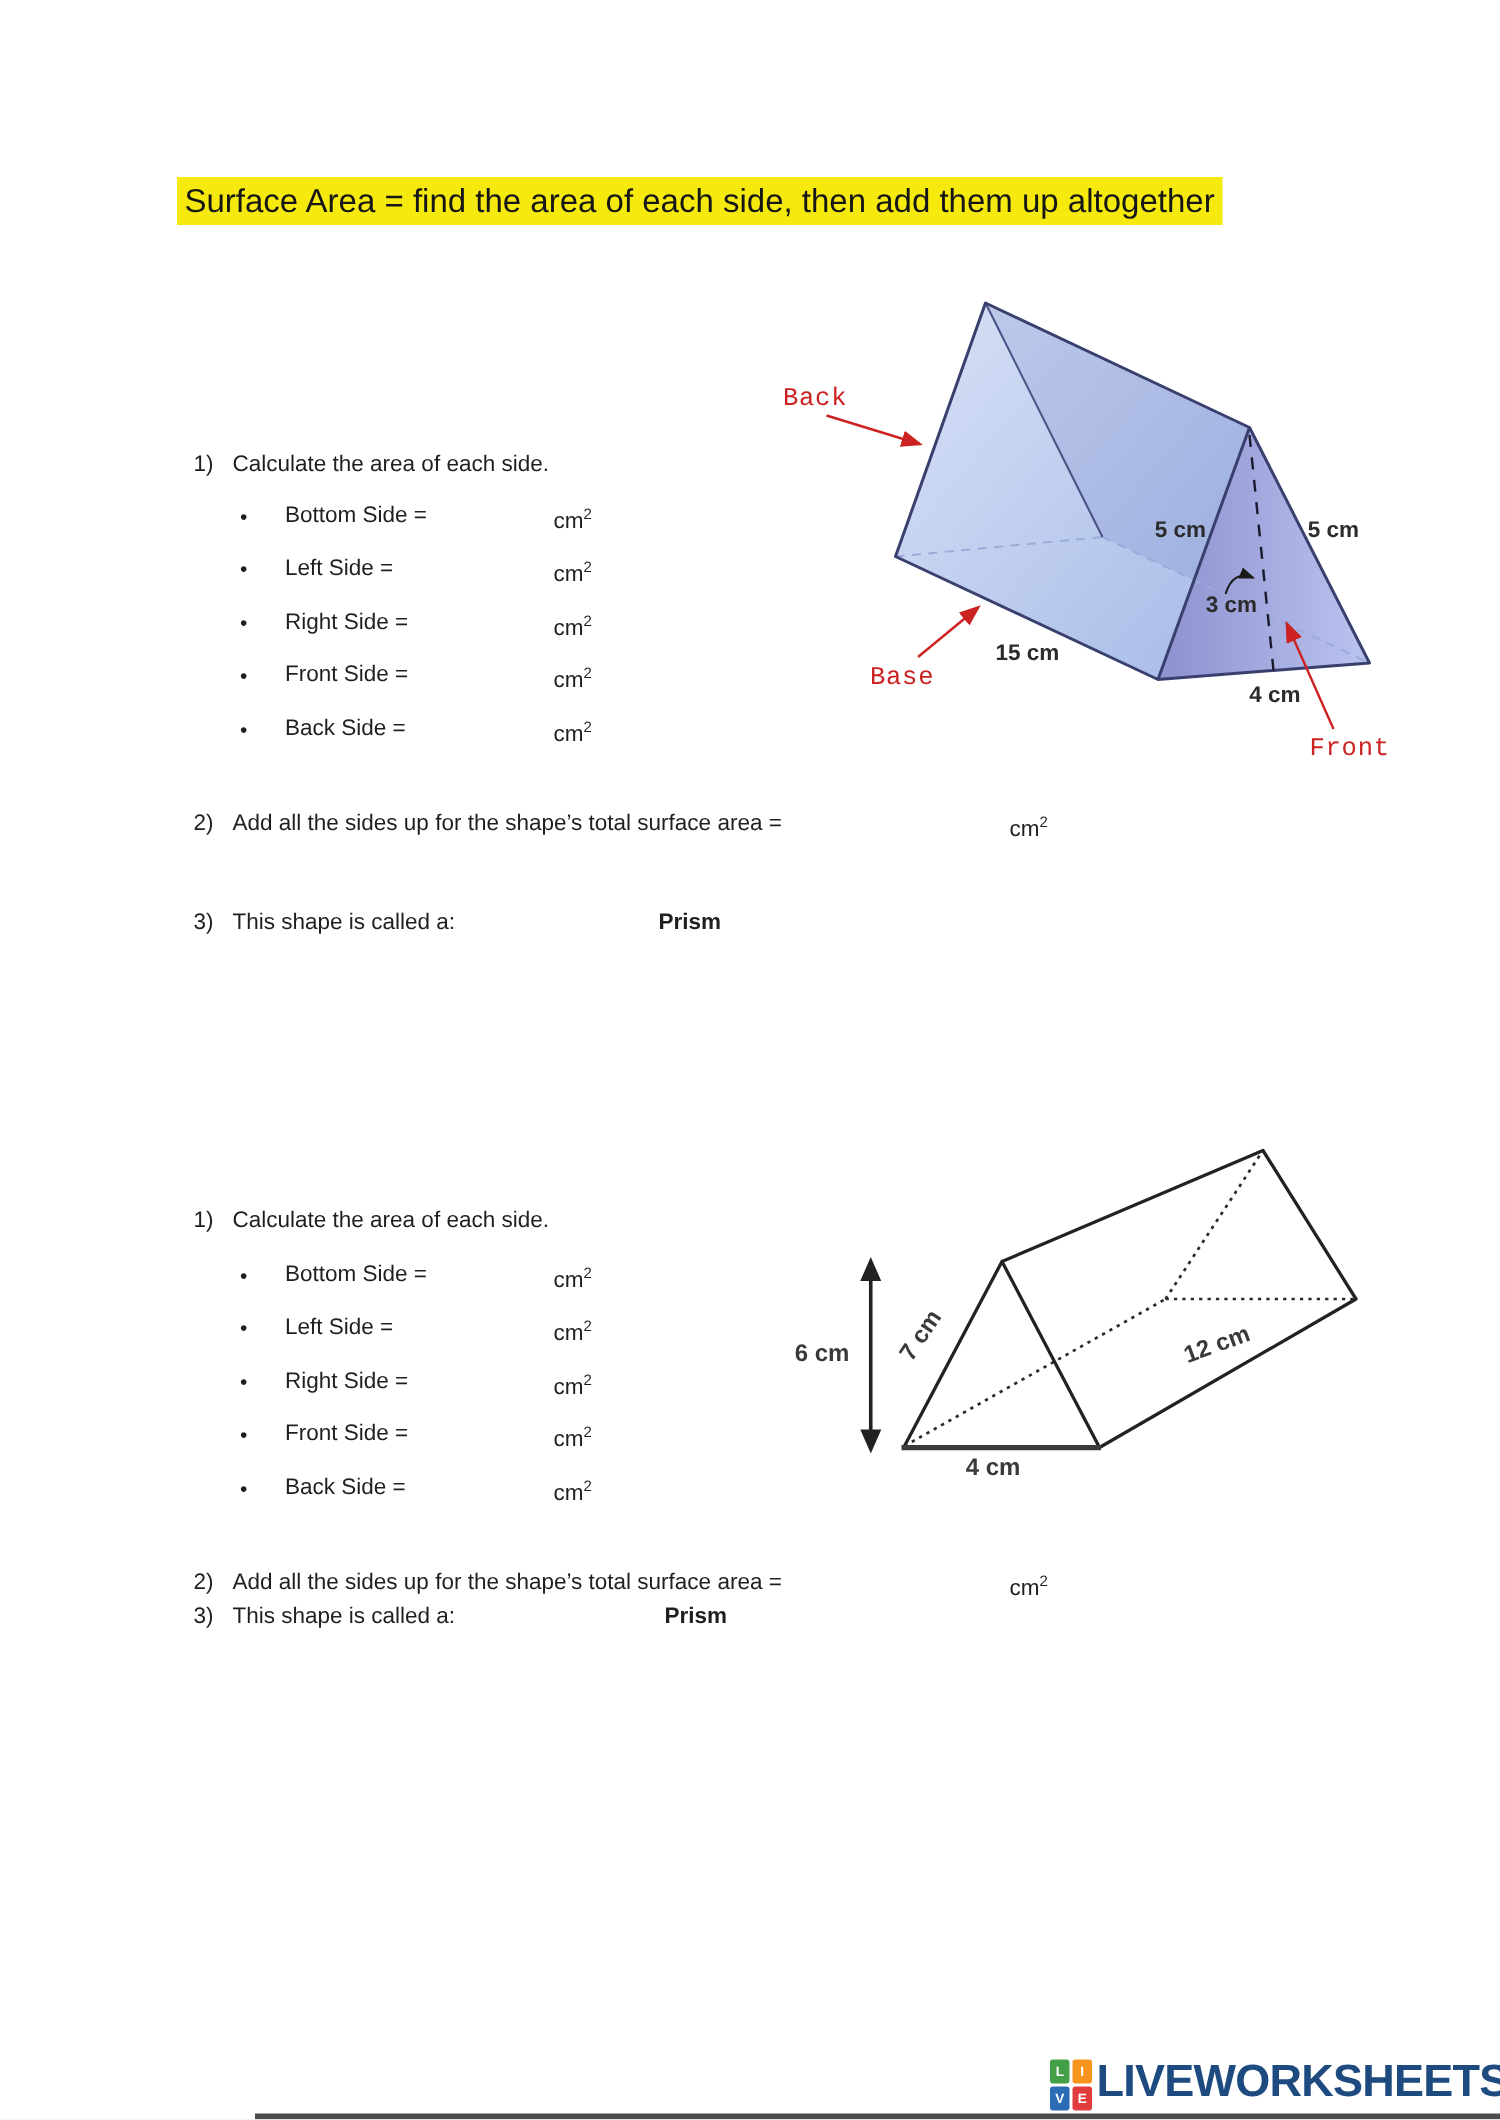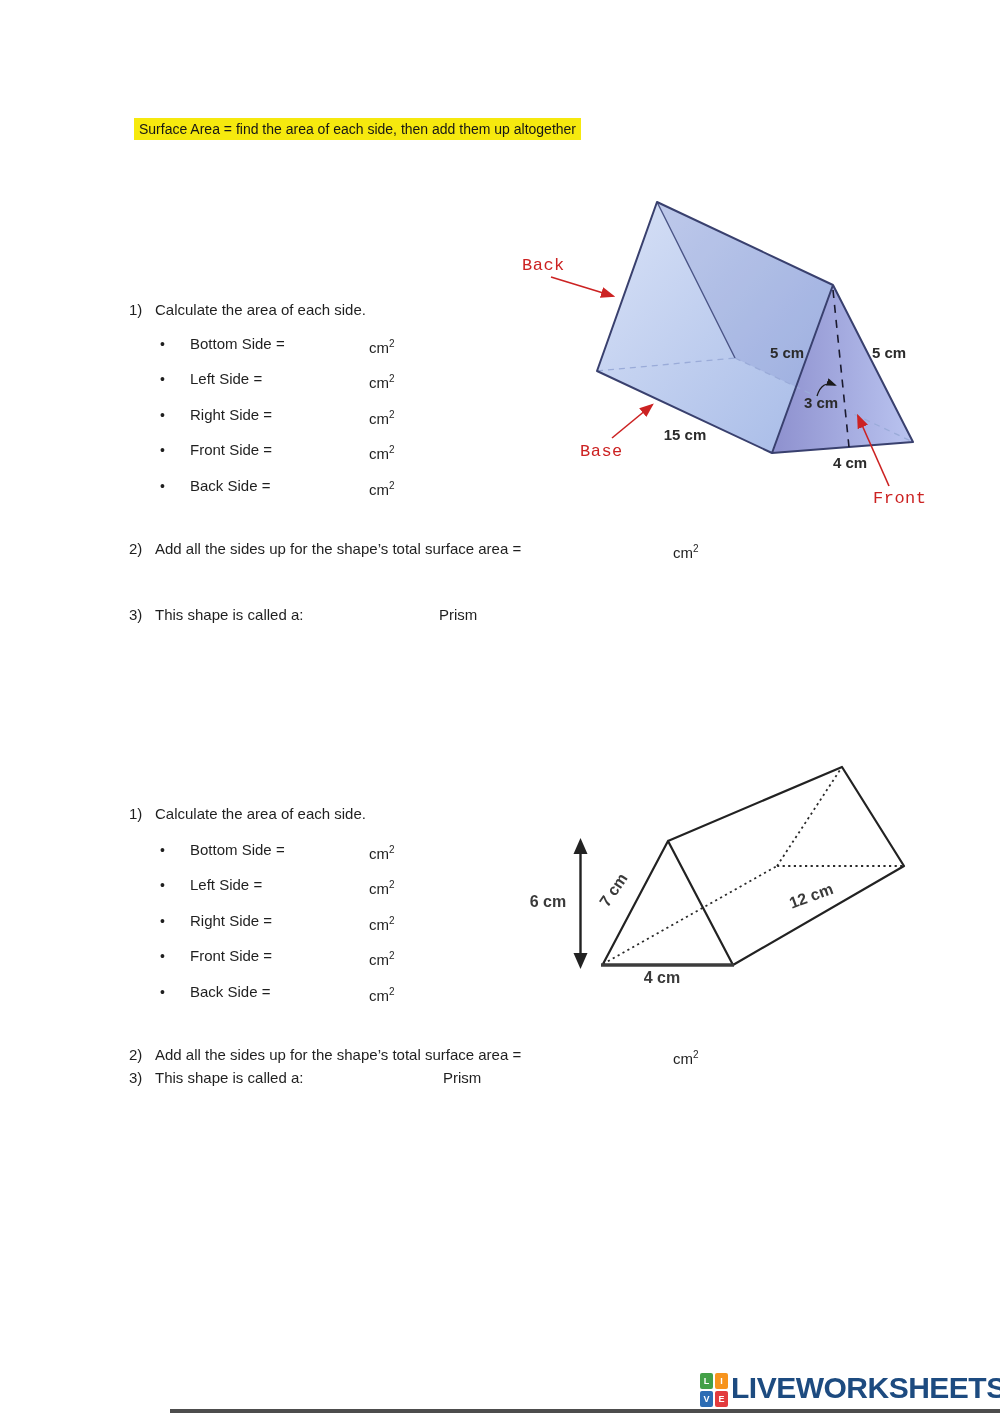--- a/index.html
+++ b/index.html
@@ -4,32 +4,32 @@
 <style>
   * { box-sizing: border-box; margin: 0; padding: 0; }
   body { background: #e8e8e8; font-family: "Liberation Sans", sans-serif; }
   #page {
     position: relative; width: 1000px; height: 1413px;
     background: #ffffff; margin: 0 auto; overflow: hidden;
     color: #1f1f1f;
   }
   
   #title {
-    position: absolute; left: 134px; top: 118px;
-    padding: 3px 5px; font-size: 14px; color: #161616;
+    position: absolute; left: 118px; top: 118px;
+    padding: 3px 5px; font-size: 22px; color: #161616;
   }
   
   .q-row { position: absolute; left: 129px; display: flex; font-size: 15px; line-height: 18px; }
   .qnum  { width: 26px; flex: 0 0 26px; }
   .item-row { position: absolute; left: 160px; display: flex; font-size: 15px; line-height: 18px; }
   .bullet { width: 30px; flex: 0 0 30px; font-size: 14px; }
   .side-label { width: 179px; flex: 0 0 179px; }
   .unit sup { font-size: 10px; }
   .q2unit { position: absolute; left: 544px; top: 0; }
-  .answer { position: absolute; left: 310px; top: 0; }
+  .answer { position: absolute; left: 310px; top: 0; font-weight: bold; }
   .blank { position: absolute; left: 145px; top: 0; width: 55px; height: 17px; background: transparent; }
   .q2blank { left: 450px; width: 85px; }
   .q3blank { left: 230px; width: 70px; }
   
   .diagram { position: absolute; }
   svg text { font-family: "Liberation Sans", sans-serif; }
   .dim-label { font-size: 15px; font-weight: 600; fill: #2b2b2b; }
   .red-label { font-family: "Liberation Mono", monospace; font-size: 17px; letter-spacing: 0.5px; }
   .sketch-label { font-size: 16px; font-weight: 600; fill: #3a3a3a; }
   

